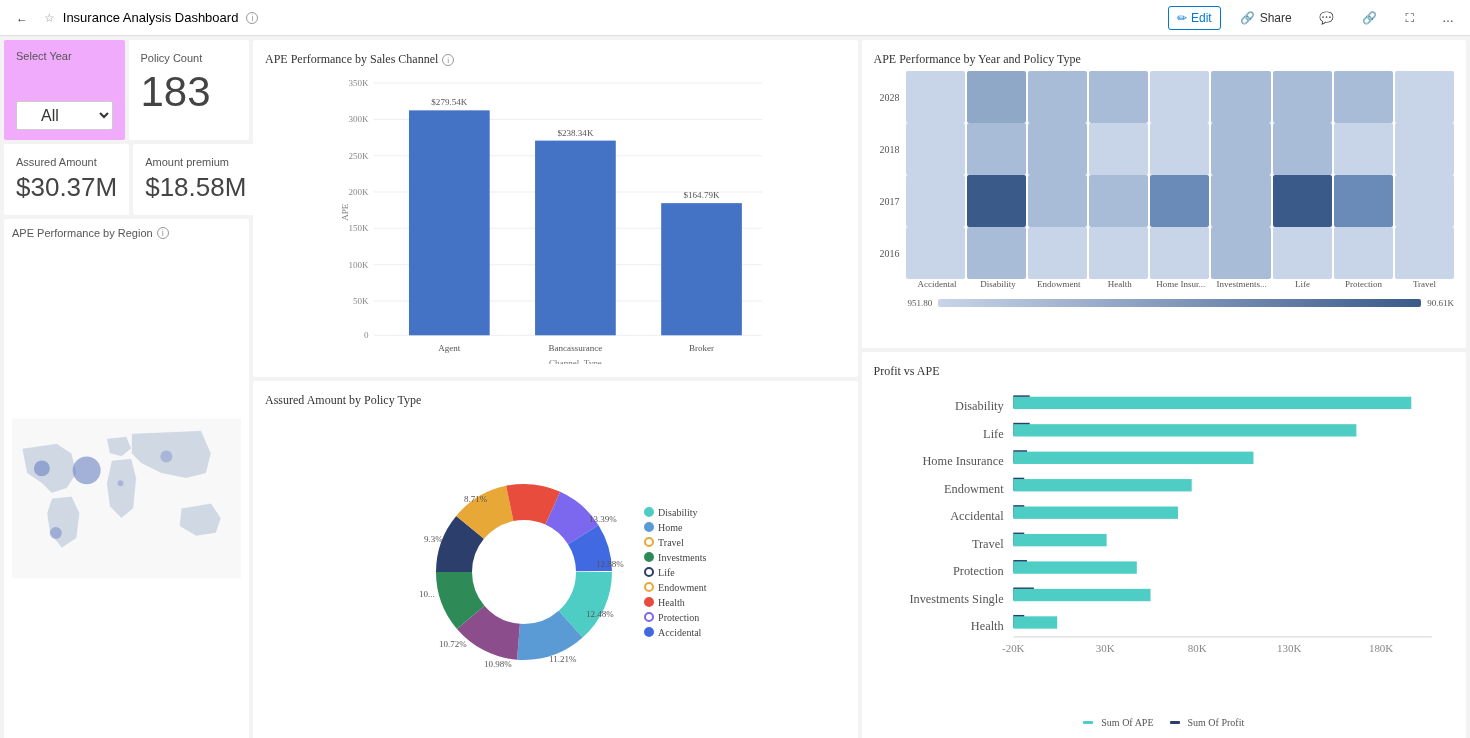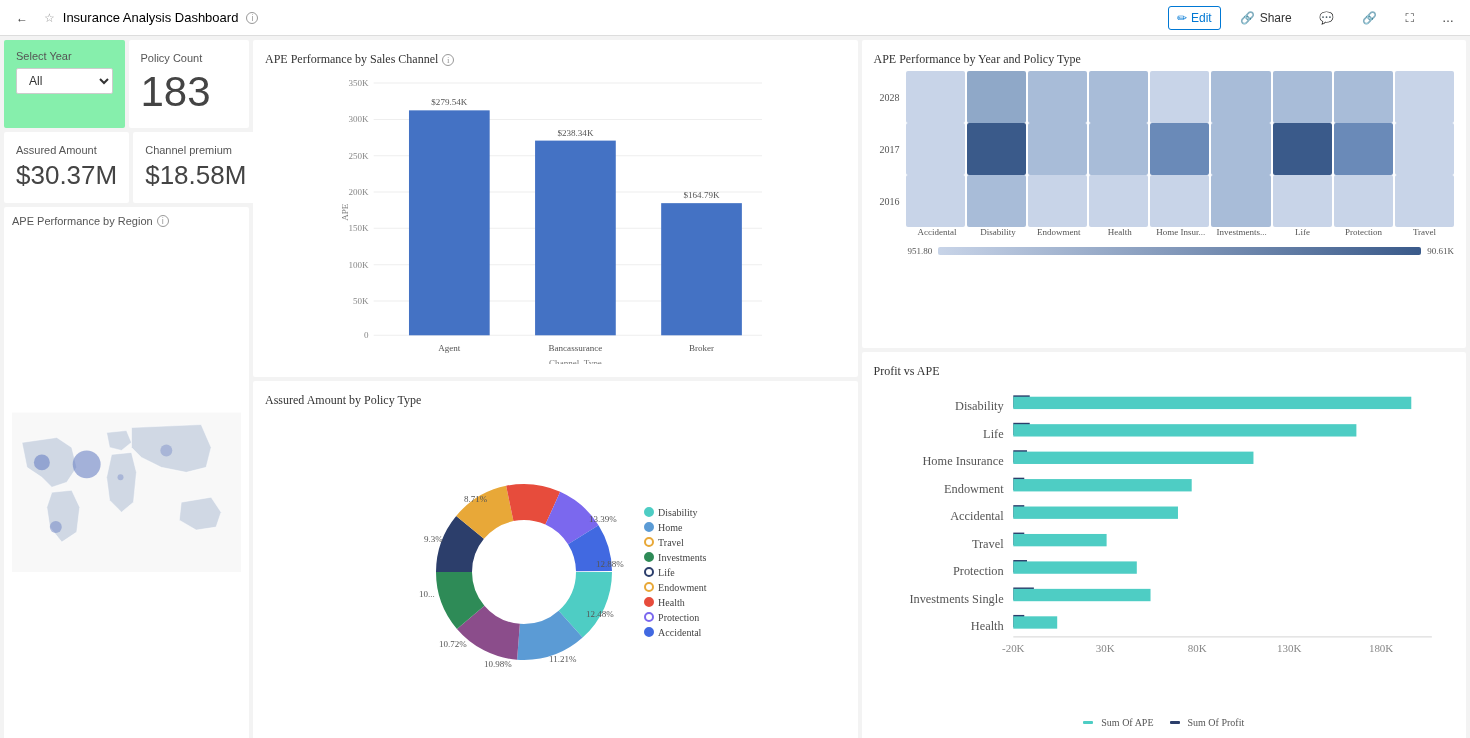--- a/index.html
+++ b/index.html
@@ -60,33 +60,34 @@
       border-radius: 2px;
       padding: 12px;
     }
 
     .kpi-label { font-size: 11px; color: #555; margin-bottom: 4px; }
     .kpi-value { font-size: 28px; font-weight: 300; color: #444; }
     .kpi-value.large { font-size: 42px; }
     .kpi-value.medium { font-size: 26px; }
 
     .select-card {
-      background: #86efac;
+      background: #f0abfc;
       border-radius: 2px;
       padding: 10px 12px;
     }
     .select-label { font-size: 11px; color: #555; margin-bottom: 6px; }
     .select-input {
       width: 100%;
-      padding: 4px 8px;
+      padding: 4px 20px;
       border: 1px solid #ccc;
       border-radius: 2px;
-      font-size: 12px;
+      font-size: 16px;
       background: #fff;
       color: #333;
+      margin-top: 33px;
     }
 
     .map-card {
       background: #fff;
       border-radius: 2px;
       padding: 8px;
       flex: 1;
     }
 
     .map-title { font-size: 11px; color: #555; margin-bottom: 4px; display: flex; align-items: center; gap: 4px; }
@@ -235,21 +236,21 @@
         <div class="kpi-value large">183</div>
       </div>
     </div>
 
     <div style="display:grid; grid-template-columns:1fr 1fr; gap:4px;">
       <div class="kpi-card">
         <div class="kpi-label">Assured Amount</div>
         <div class="kpi-value medium">$30.37M</div>
       </div>
       <div class="kpi-card">
-        <div class="kpi-label">Channel premium</div>
+        <div class="kpi-label">Amount premium</div>
         <div class="kpi-value medium">$18.58M</div>
       </div>
     </div>
 
     <div class="map-card" style="flex:1;">
       <div class="map-title">
         <span>APE Performance by Region</span>
         <span class="info-icon">i</span>
       </div>
       
@@ -416,20 +417,32 @@
           <div class="heatmap-cell" style="background:#8fa8c8;"></div>
           <div class="heatmap-cell" style="background:#a8bcd8;"></div>
           <div class="heatmap-cell" style="background:#a8bcd8;"></div>
           <div class="heatmap-cell" style="background:#c8d4e8;"></div>
           <div class="heatmap-cell" style="background:#a8bcd8;"></div>
           <div class="heatmap-cell" style="background:#a8bcd8;"></div>
           <div class="heatmap-cell" style="background:#a8bcd8;"></div>
           <div class="heatmap-cell" style="background:#c8d4e8;"></div>
         </div>
         <div class="heatmap-row">
+          <span class="heatmap-year-label">2018</span>
+          <div class="heatmap-cell" style="background:#c8d4e8;"></div>
+          <div class="heatmap-cell" style="background:#a8bcd8;"></div>
+          <div class="heatmap-cell" style="background:#a8bcd8;"></div>
+          <div class="heatmap-cell" style="background:#c8d4e8;"></div>
+          <div class="heatmap-cell" style="background:#c8d4e8;"></div>
+          <div class="heatmap-cell" style="background:#a8bcd8;"></div>
+          <div class="heatmap-cell" style="background:#a8bcd8;"></div>
+          <div class="heatmap-cell" style="background:#c8d4e8;"></div>
+          <div class="heatmap-cell" style="background:#c8d4e8;"></div>
+        </div>
+        <div class="heatmap-row">
           <span class="heatmap-year-label">2017</span>
           <div class="heatmap-cell" style="background:#c8d4e8;"></div>
           <div class="heatmap-cell" style="background:#3a5a8a;"></div>
           <div class="heatmap-cell" style="background:#a8bcd8;"></div>
           <div class="heatmap-cell" style="background:#a8bcd8;"></div>
           <div class="heatmap-cell" style="background:#6a8ab8;"></div>
           <div class="heatmap-cell" style="background:#a8bcd8;"></div>
           <div class="heatmap-cell" style="background:#3a5a8a;"></div>
           <div class="heatmap-cell" style="background:#6a8ab8;"></div>
           <div class="heatmap-cell" style="background:#c8d4e8;"></div>

